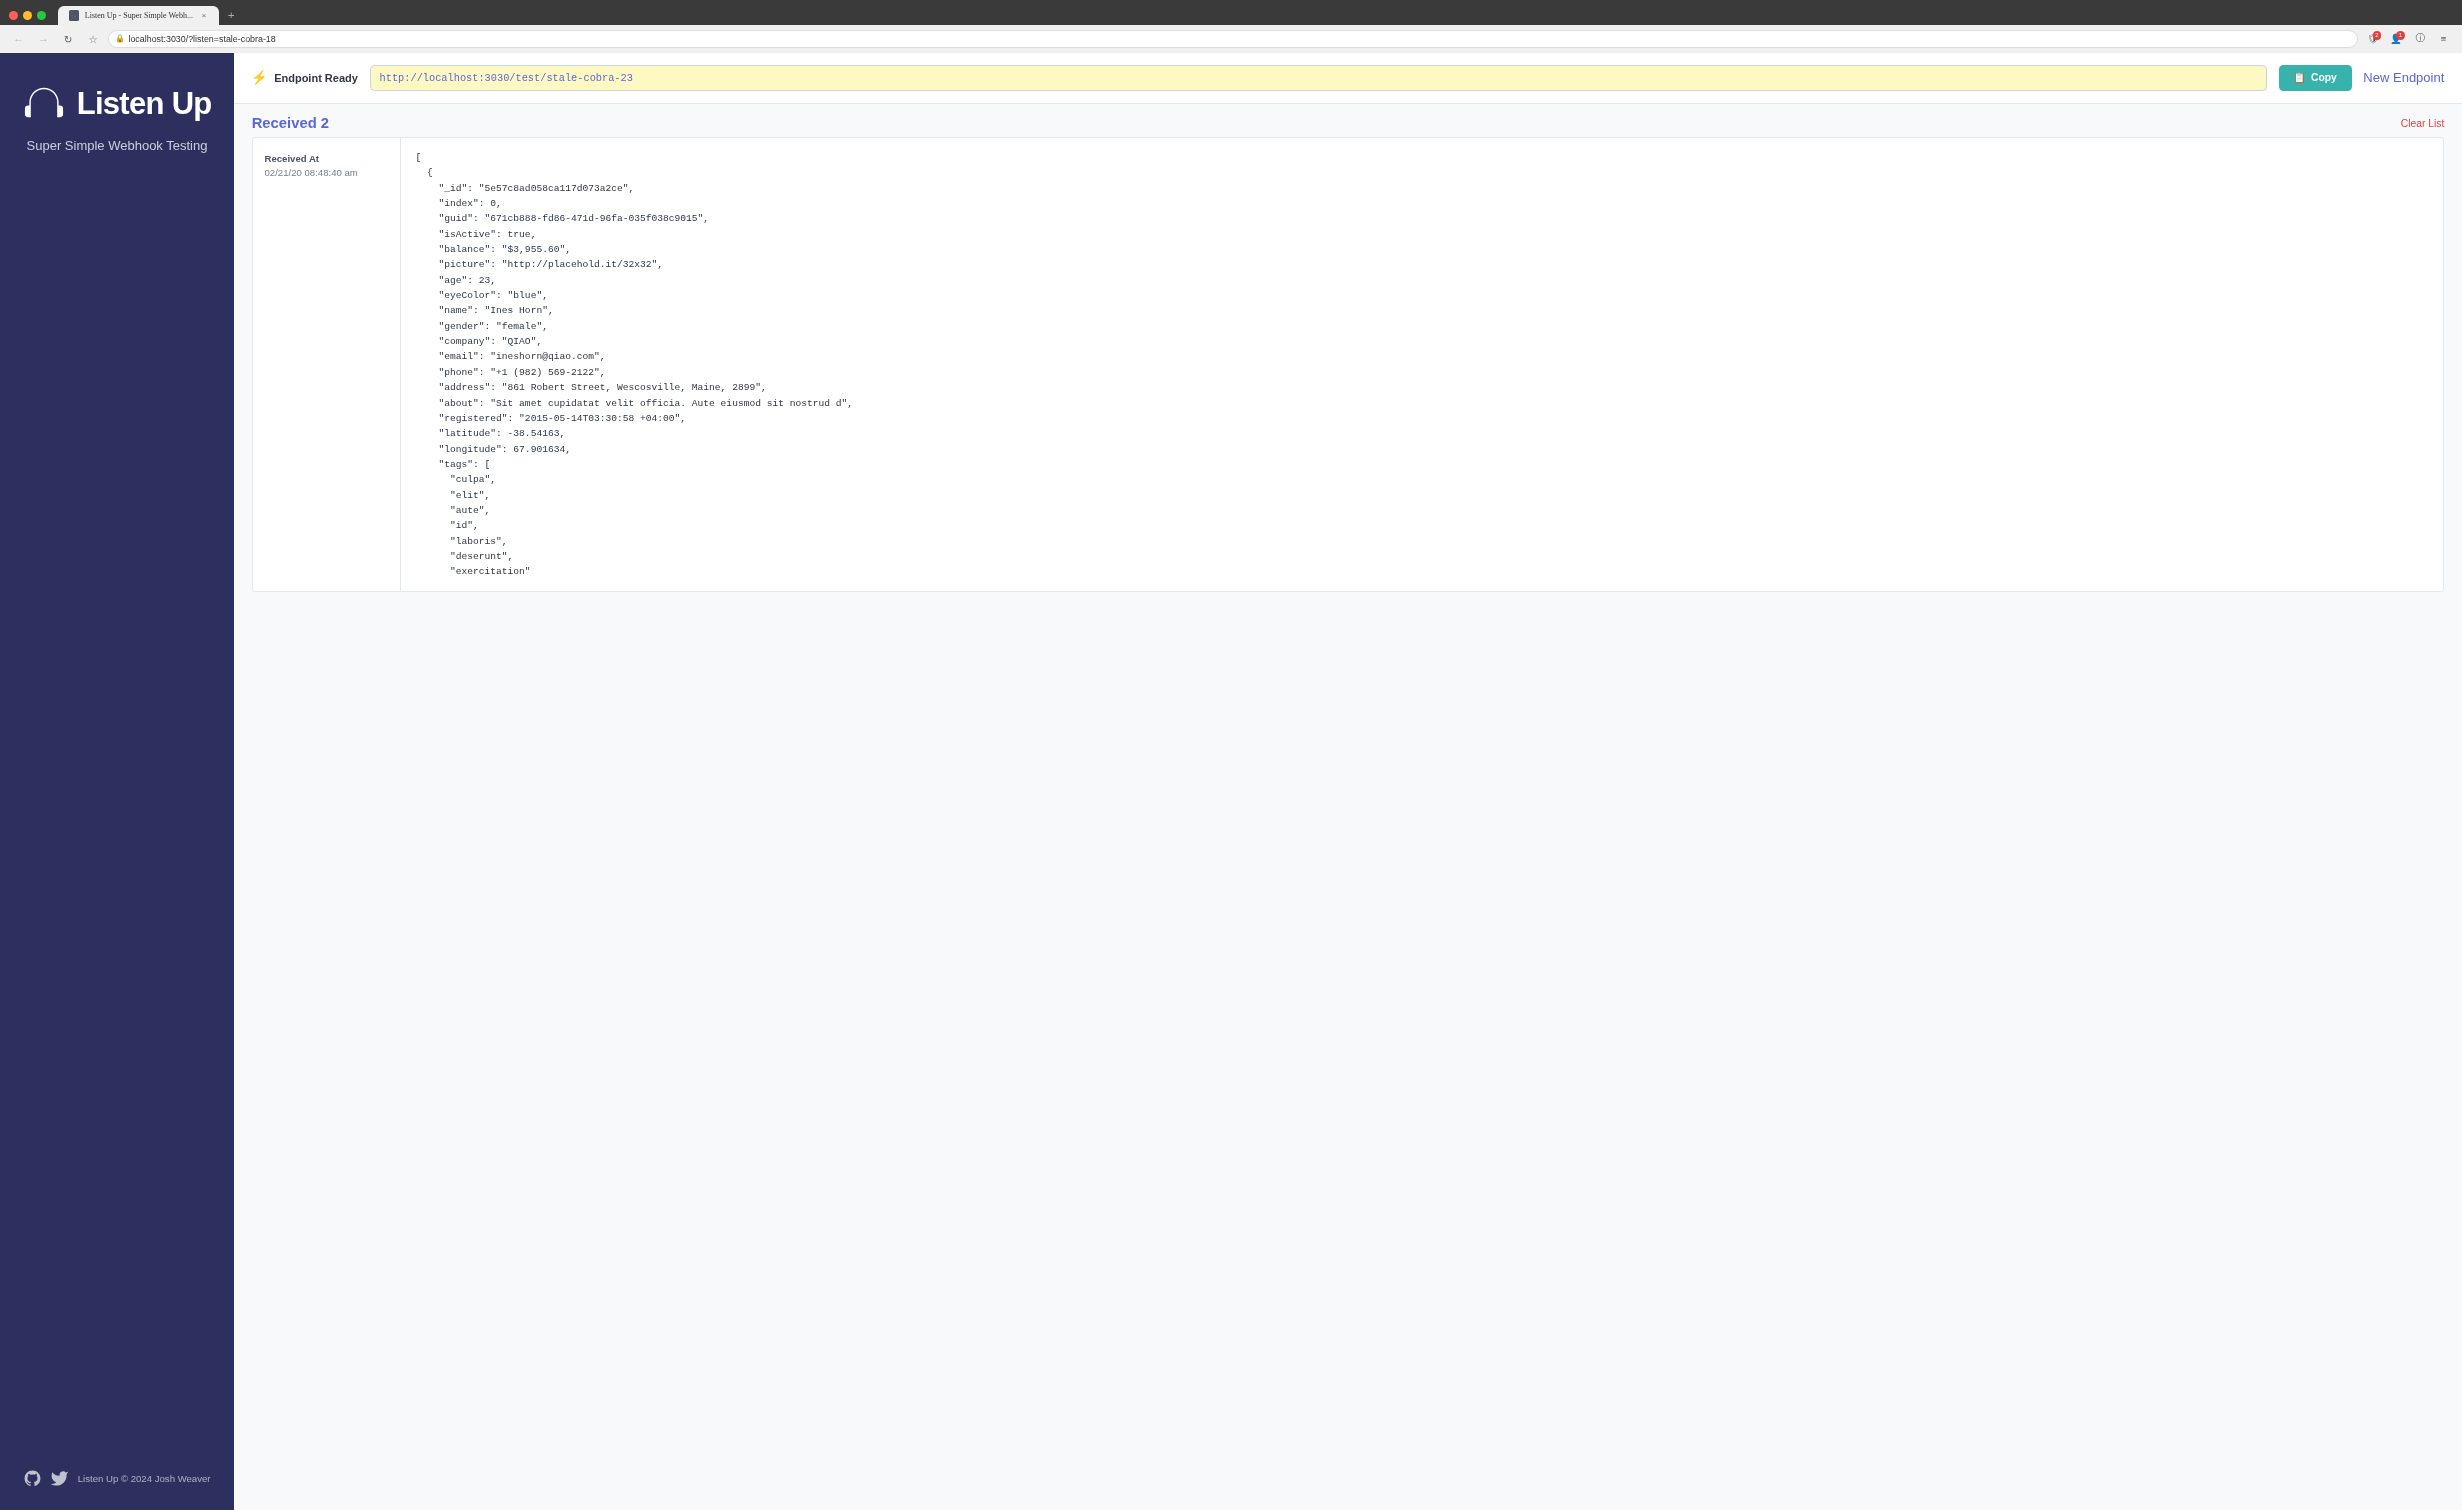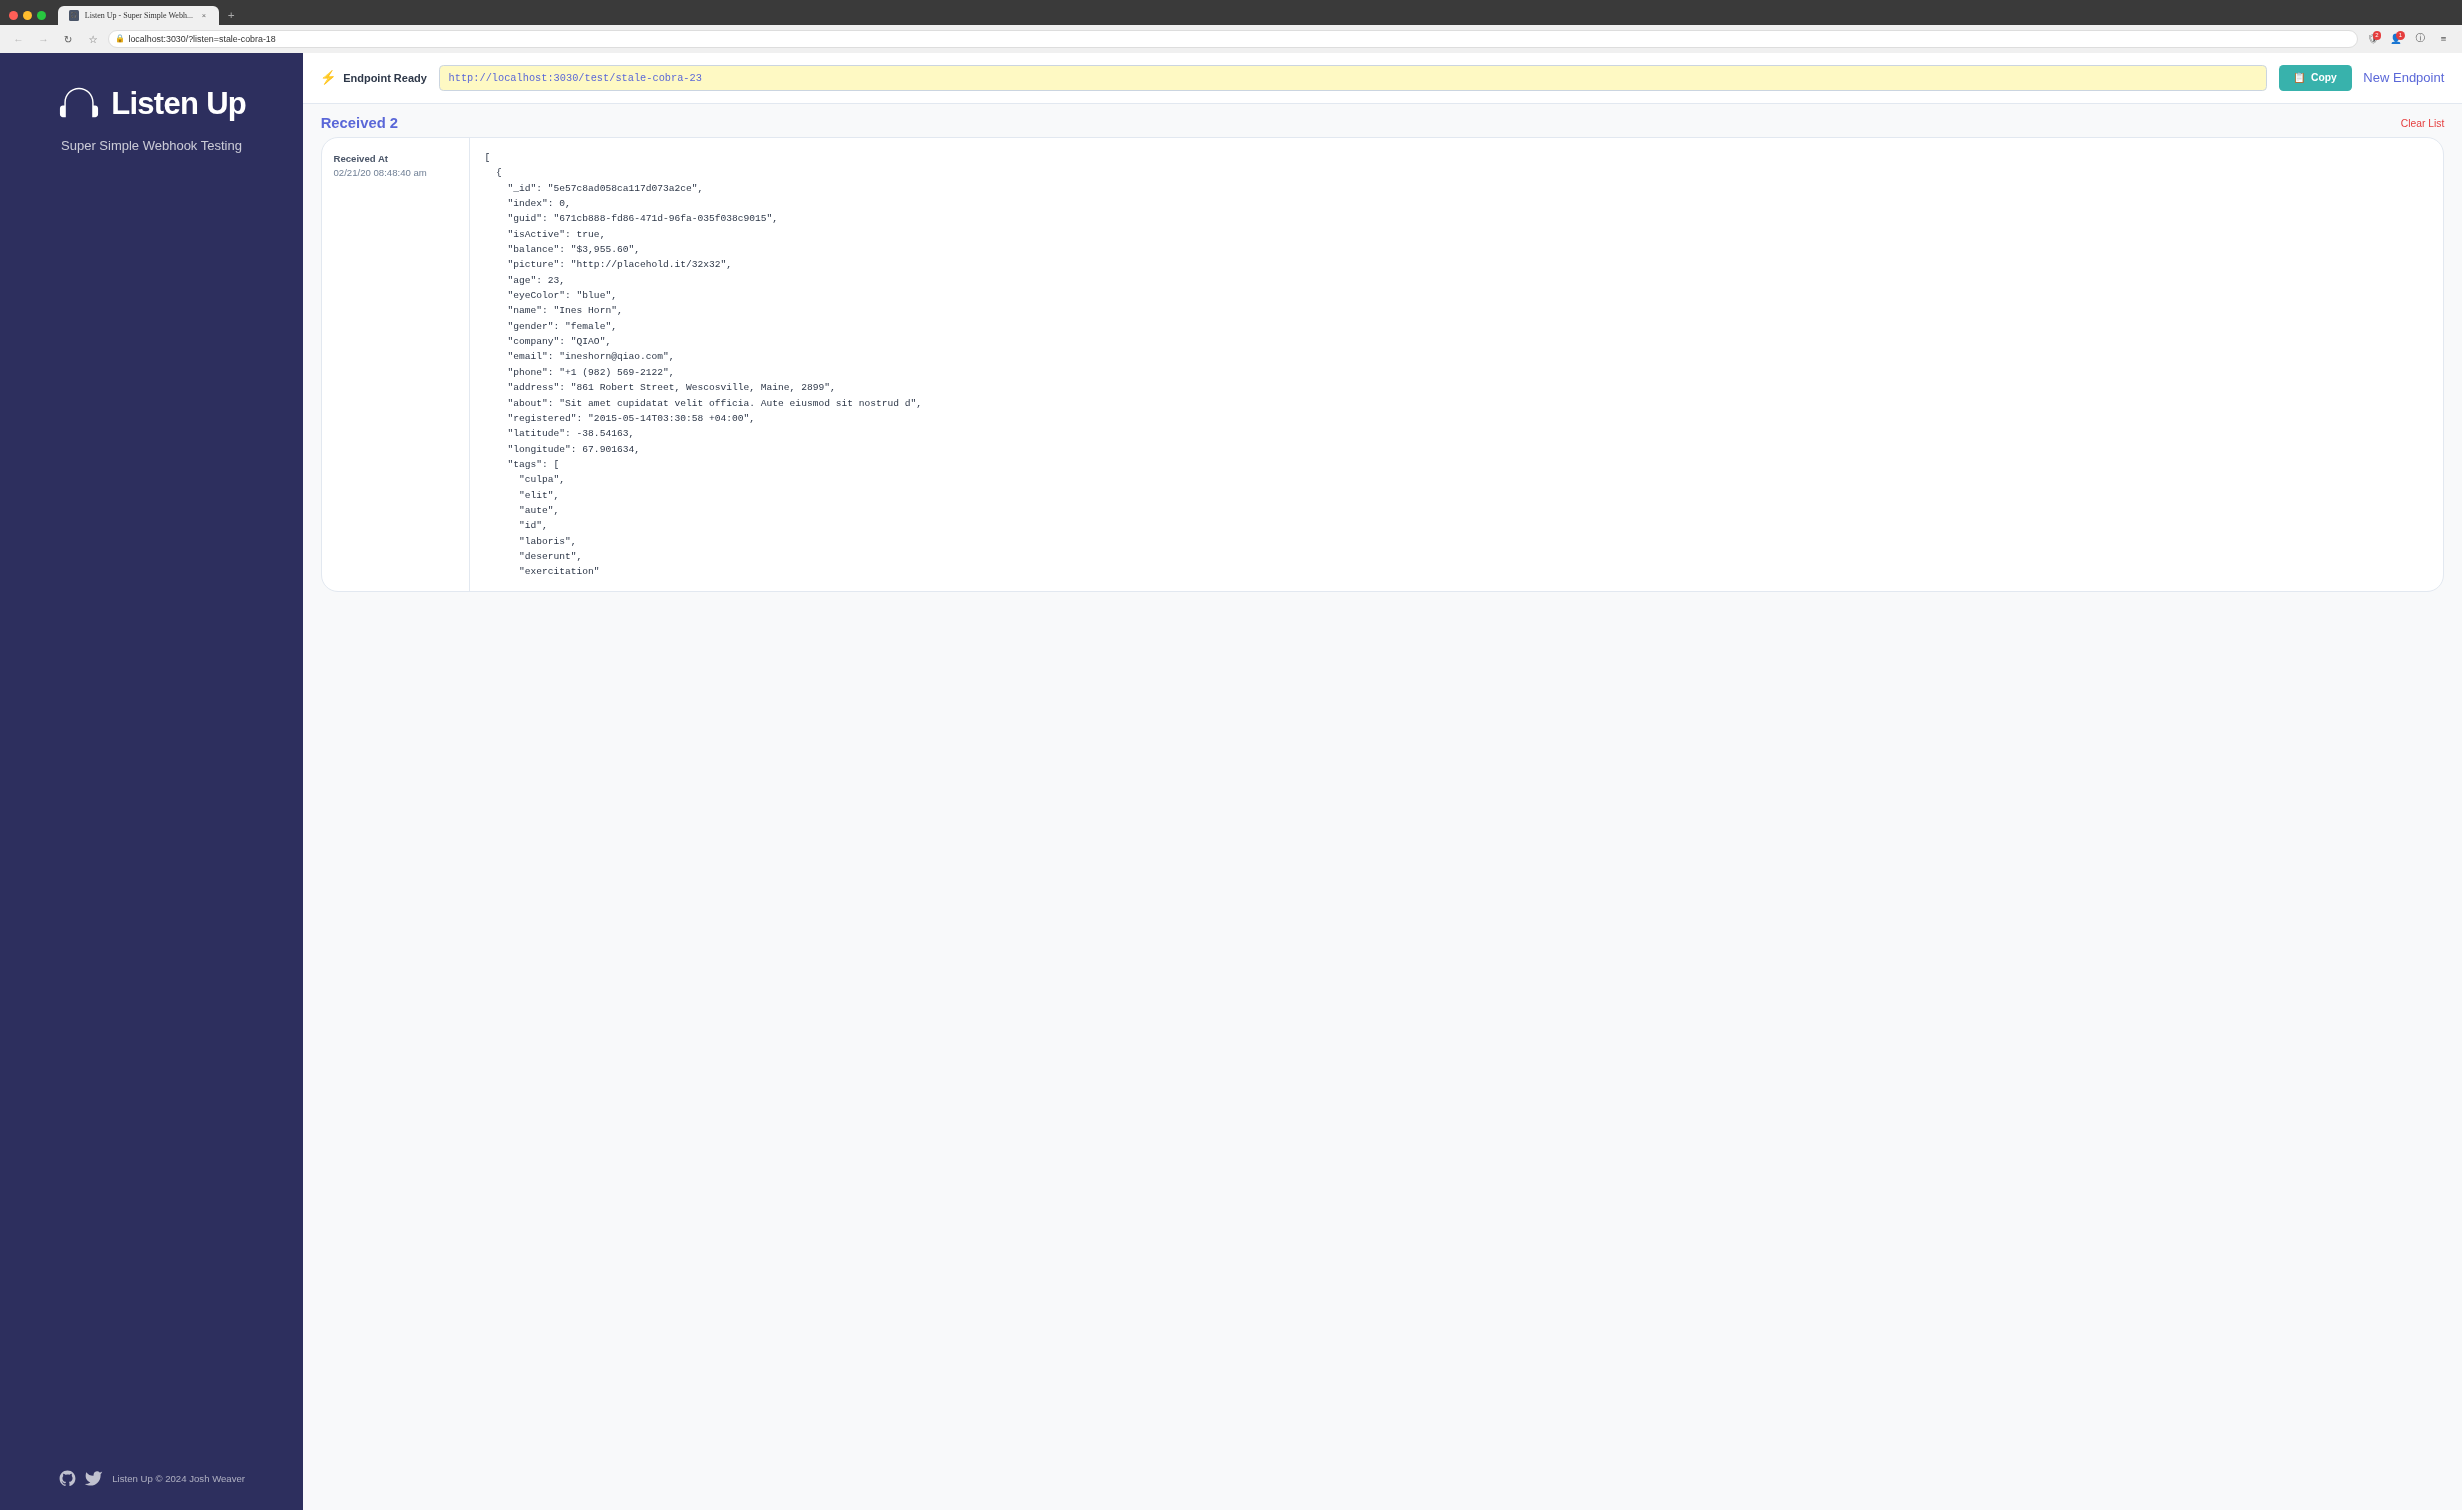--- a/index.html
+++ b/index.html
@@ -187,21 +187,21 @@
     
     .app-layout {
       display: flex;
       flex: 1;
       overflow: hidden;
     }
 
     
     .sidebar {
       background: #2d2f5e;
-      width: 303px;
+      width: 234px;
       flex-shrink: 0;
       display: flex;
       flex-direction: column;
       align-items: center;
       justify-content: space-between;
       padding: 29.5px 14.8px 22px;
     }
 
     .sidebar-brand {
       display: flex;
@@ -350,21 +350,21 @@
     
     .request-area {
       flex: 1;
       overflow-y: auto;
       padding: 0 17.7px 17.7px;
     }
 
     .request-card {
       background: white;
       border: 0.7px solid #e2e8f0;
-      border-radius: 17px;
+      border-radius: 3px;
       display: flex;
       overflow: hidden;
     }
 
     .request-meta {
       width: 148px;
       flex-shrink: 0;
       padding: 14.8px 11.8px;
       border-right: 0.7px solid #e2e8f0;
     }

